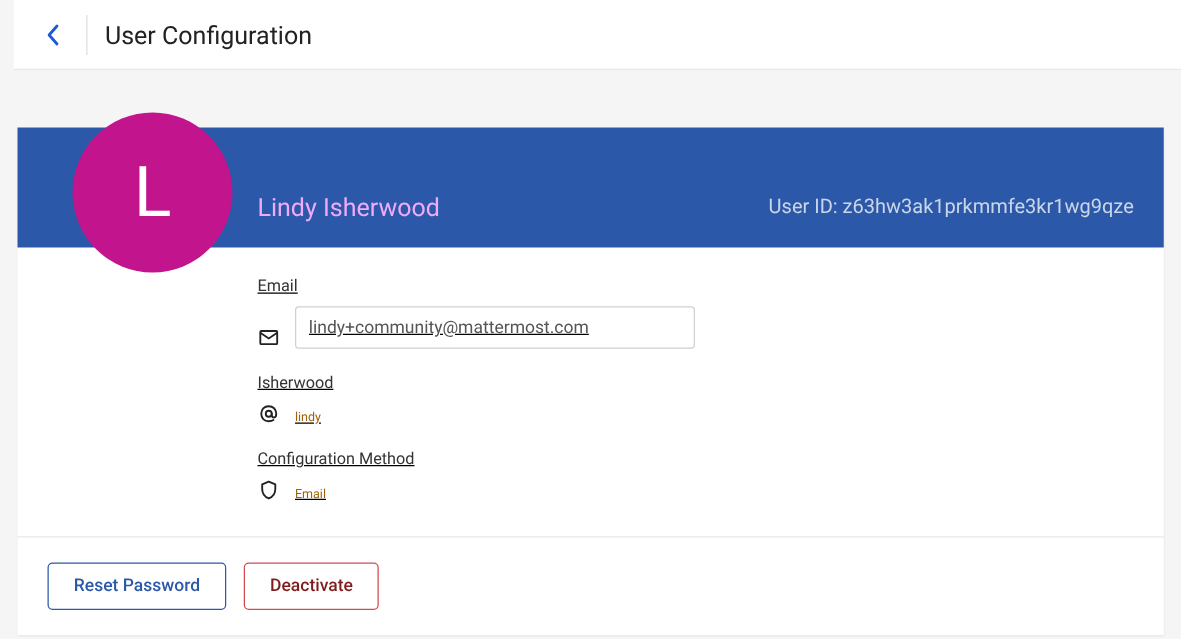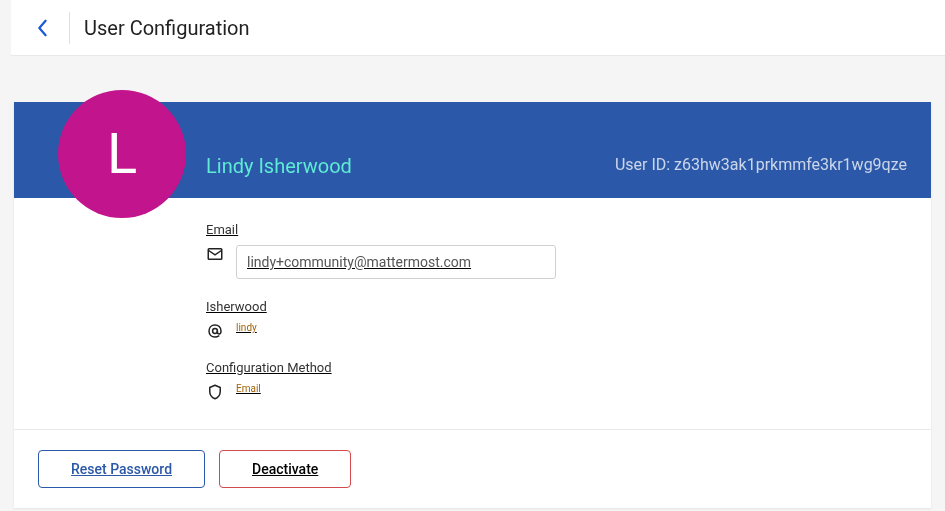--- a/index.html
+++ b/index.html
@@ -51,21 +51,21 @@
     }
     .banner {
       background: #2b58a8;
       height: 96px;
       display: flex;
       align-items: flex-end;
       padding: 0 24px 20px 192px;
       position: relative;
     }
     .banner-name {
-      color: #5eead4;
+      color: #f0abfc;
       font-size: 20px;
       font-weight: 400;
     }
     .banner-userid {
       color: rgba(255,255,255,0.75);
       font-size: 16px;
       margin-left: auto;
       align-self: flex-end;
       padding-bottom: 4px;
     }
@@ -96,21 +96,21 @@
       margin-bottom: 20px;
     }
     .field-label {
       font-size: 13px;
       color: #333;
       margin-bottom: 8px;
       display: block;
     }
     .field-row {
       display: flex;
-      align-items: flex-start;
+      align-items: flex-end;
       gap: 12px;
     }
     .field-icon {
       width: 18px;
       height: 18px;
       flex-shrink: 0;
       display: flex;
       align-items: center;
       justify-content: center;
     }
@@ -129,35 +129,34 @@
       color: #a16207;
     }
     .footer-bar {
       border-top: 1px solid #e8e8e8;
       padding: 20px 24px;
       display: flex;
       gap: 14px;
     }
     .btn {
       font-size: 14px;
-      padding: 10px 32px;
+      padding: 10px 20px;
       border-radius: 4px;
       background: #fff;
       cursor: pointer;
       font-family: inherit;
       font-weight: 500;
-      text-decoration: underline;
     }
     .btn-reset {
       border: 1px solid #2b58a8;
       color: #2b58a8;
     }
     .btn-deactivate {
       border: 1px solid #d24b4e;
-      color: #000000;
+      color: #7f1d1d;
     }
   </style>
 </head>
 <body>
 
 <div class="top-bar">
   <div class="back-btn">
     <span class="field-icon">
       <svg viewBox="0 0 12 20" fill="none">
           <path d="M10 2 L3 10 L10 18" stroke="#1c58d9" stroke-width="2.5" stroke-linecap="round" stroke-linejoin="round"></path>

